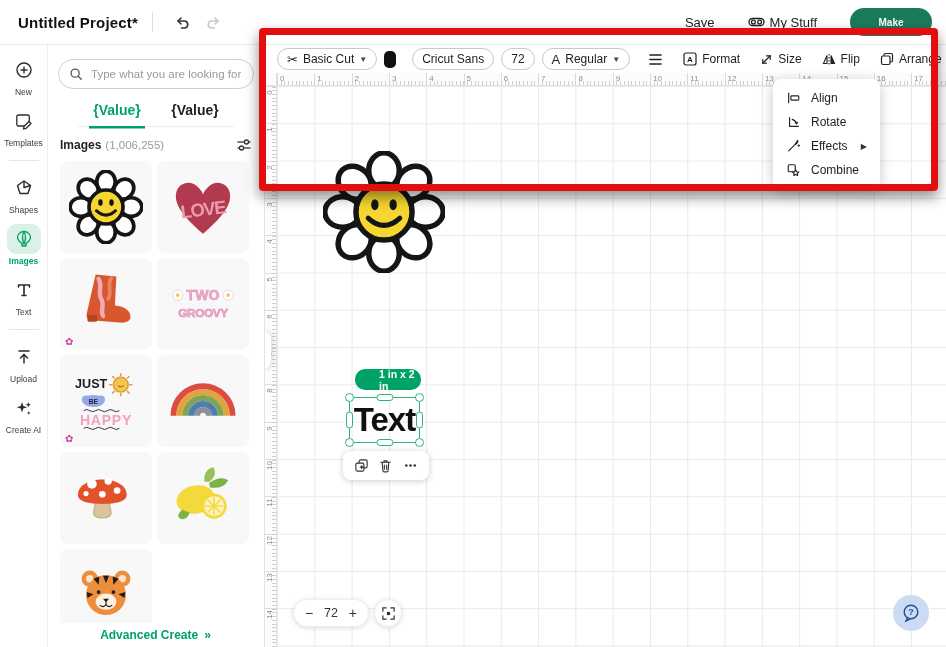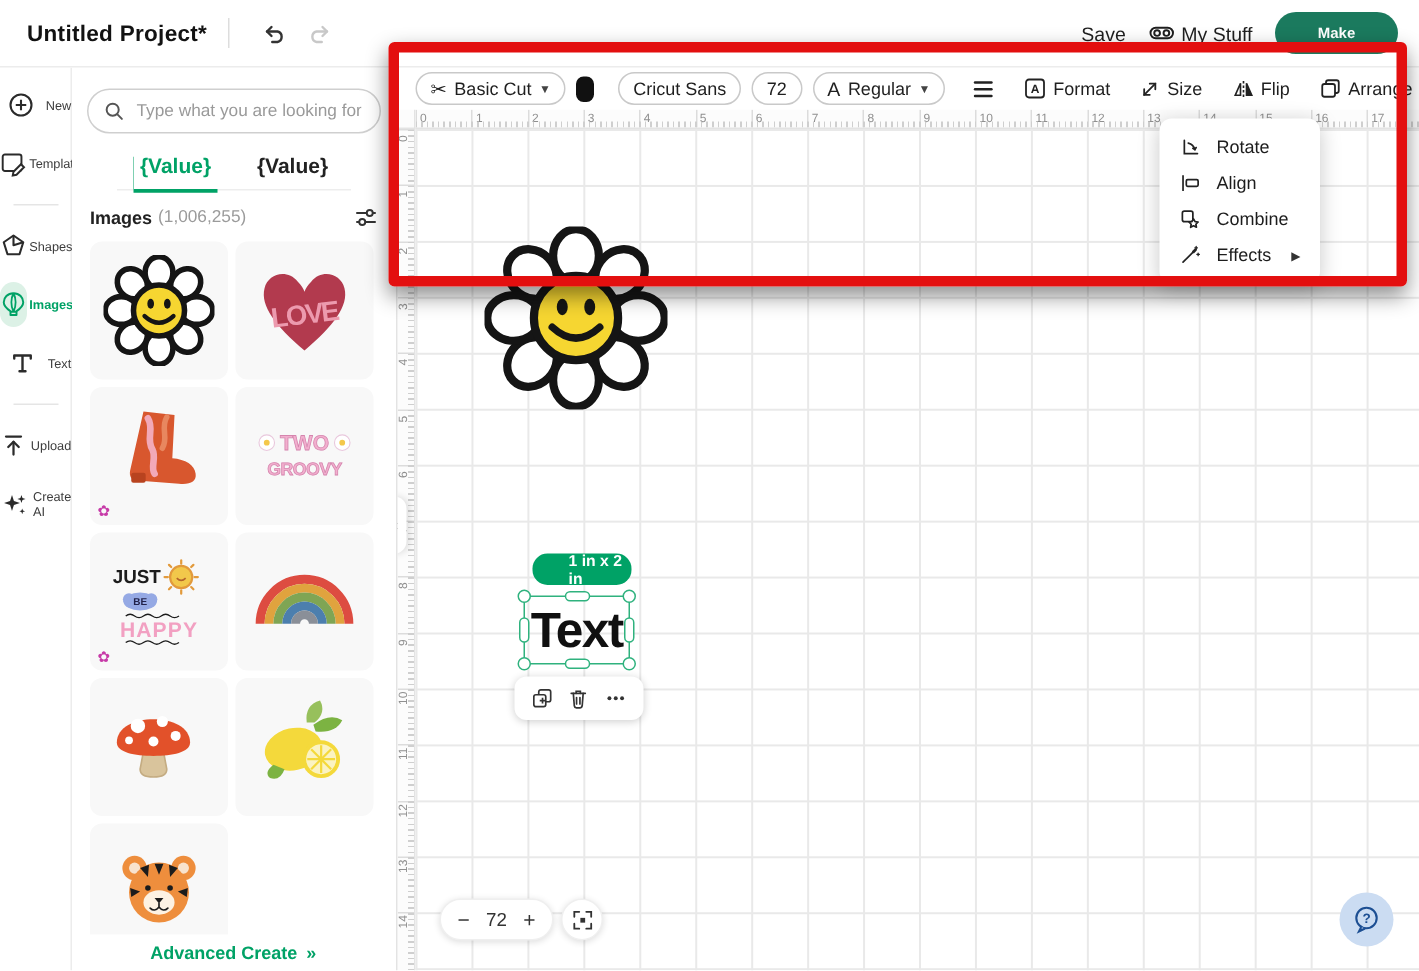--- a/index.html
+++ b/index.html
@@ -11,32 +11,32 @@
   }
   svg { display:block; }
   svg text { font-family:"Liberation Sans", sans-serif; }
 
   
   .header { position:absolute; top:0; left:0; right:0; height:45px; background:#fff;
     display:flex; align-items:center; border-bottom:1px solid #ececec; z-index:5; }
   .title { font-size:15px; font-weight:bold; color:#121212; margin-left:18px; letter-spacing:.2px; }
   .title-divider { width:1px; height:20px; background:#ddd; margin:0 14px; }
   .icon-btn { background:none; border:none; padding:0 7px; cursor:pointer; display:flex; align-items:center; }
-  .header-right { margin-left:auto; display:flex; align-items:center; gap:15px; margin-right:14px; }
+  .header-right { margin-left:auto; display:flex; align-items:center; gap:33px; margin-right:14px; }
   .save-label { font-size:13px; color:#1f1f1f; cursor:pointer; }
   .my-stuff { display:flex; align-items:center; gap:5px; font-size:13px; color:#1f1f1f; cursor:pointer; }
   .sub-deals { height:26px; border-radius:13px; background:#E7F4EE; color:var(--accent);
     font-size:12px; font-weight:bold; display:flex; align-items:center; gap:6px; padding:0 13px; border:none; cursor:pointer; }
   .make-btn { width:82px; height:28px; border-radius:14px; background:#1B7A5E; color:#fff;
     font-size:10px; font-weight:bold; border:none; cursor:pointer; }
 
   
   .sidebar { position:absolute; top:45px; left:0; width:48px; bottom:0; background:#fff;
     border-right:1px solid #ececec; display:flex; flex-direction:column; align-items:center; padding-top:10px; z-index:4; }
-  .nav-item { display:flex; align-items:center; gap:2px; margin-bottom:9px; cursor:pointer; width:48px; }
+  .nav-item { display:flex; flex-direction:column; align-items:center; gap:2px; margin-bottom:9px; cursor:pointer; width:48px; }
   .nav-icon { width:34px; height:30px; display:flex; align-items:center; justify-content:center; border-radius:9px; color:#2b2b2b; }
   .nav-label { font-size:8.5px; color:#3c3c3c; }
   .nav-item.active .nav-icon { background:var(--accent-light); color:var(--accent); }
   .nav-item.active .nav-label { color:var(--accent); font-weight:bold; }
   .nav-divider { width:30px; height:1px; background:#e5e5e5; margin:3px 0 12px; }
 
   
   .panel { position:absolute; top:45px; left:48px; width:217px; bottom:0; background:#fff;
     border-right:1px solid #e3e3e3; z-index:4; overflow:hidden; }
   .search-box { margin:14px 10px 0; height:30px; border:1px solid #cfcfcf; border-radius:16px;
@@ -691,54 +691,54 @@
           <circle cx="10" cy="9" r="6.8"></circle>
           <path d="M6.5,15 L5,18 L9,16" fill="#CBDCF2"></path>
           <text x="10" y="12.2" text-anchor="middle" font-size="9" font-weight="bold" fill="#1D4F93" stroke="none">?</text>
         </svg>
     </span>
   </button>
 
   <div class="more-menu">
     <div class="menu-item">
       <span>
+        <svg width="15" height="14" viewBox="0 0 16 16" fill="none" stroke="#222" stroke-width="1.3">
+            <line x1="2.5" y1="2" x2="2.5" y2="14"></line>
+            <rect x="5" y="5.5" width="9" height="5" rx="1"></rect>
+          </svg>
+      </span>
+      <span>Align</span>
+    </div>
+    <div class="menu-item">
+      <span>
         <svg width="15" height="14" viewBox="0 0 16 16" fill="none" stroke="#222" stroke-width="1.3" stroke-linecap="round">
             <path d="M3.5,3 V13 H13.5"></path>
             <path d="M6.5,5 A7,7 0 0 1 11.5,10"></path>
             <path d="M10,9 l1.5,1 l1,-1.6"></path>
           </svg>
       </span>
       <span>Rotate</span>
-    </div>
-    <div class="menu-item">
-      <span>
-        <svg width="15" height="14" viewBox="0 0 16 16" fill="none" stroke="#222" stroke-width="1.3">
-            <line x1="2.5" y1="2" x2="2.5" y2="14"></line>
-            <rect x="5" y="5.5" width="9" height="5" rx="1"></rect>
-          </svg>
-      </span>
-      <span>Align</span>
-    </div>
-    <div class="menu-item">
-      <span>
-        <svg width="15" height="14" viewBox="0 0 16 16" fill="none" stroke="#222" stroke-width="1.3" stroke-linejoin="round">
-            <rect x="2" y="2" width="8" height="8" rx="1.5"></rect>
-            <path d="M10.5,8 l1.2,2 2.3,0.3 -1.7,1.7 0.4,2.3 -2.2,-1.1 -2.2,1.1 0.4,-2.3 -1.7,-1.7 2.3,-0.3 Z" fill="#fff"></path>
-          </svg>
-      </span>
-      <span>Combine</span>
     </div>
     <div class="menu-item">
       <span>
         <svg width="15" height="14" viewBox="0 0 16 16" fill="none" stroke="#222" stroke-width="1.3" stroke-linecap="round">
             <line x1="2.5" y1="13.5" x2="10.5" y2="5.5"></line>
             <path d="M10.5,5.5 l1.5,-1.5" stroke-width="2.2"></path>
             <path d="M12.5,1.5 v2 M11.5,2.5 h2" stroke-width="1"></path>
             <path d="M14,6.5 v2 M13,7.5 h2" stroke-width="1"></path>
           </svg>
       </span>
       <span>Effects</span>
       <span class="submenu-arrow">▶</span>
     </div>
+    <div class="menu-item">
+      <span>
+        <svg width="15" height="14" viewBox="0 0 16 16" fill="none" stroke="#222" stroke-width="1.3" stroke-linejoin="round">
+            <rect x="2" y="2" width="8" height="8" rx="1.5"></rect>
+            <path d="M10.5,8 l1.2,2 2.3,0.3 -1.7,1.7 0.4,2.3 -2.2,-1.1 -2.2,1.1 0.4,-2.3 -1.7,-1.7 2.3,-0.3 Z" fill="#fff"></path>
+          </svg>
+      </span>
+      <span>Combine</span>
+    </div>
   </div>
 </div>
 
 <div class="red-overlay"></div>
 
 </body></html>

